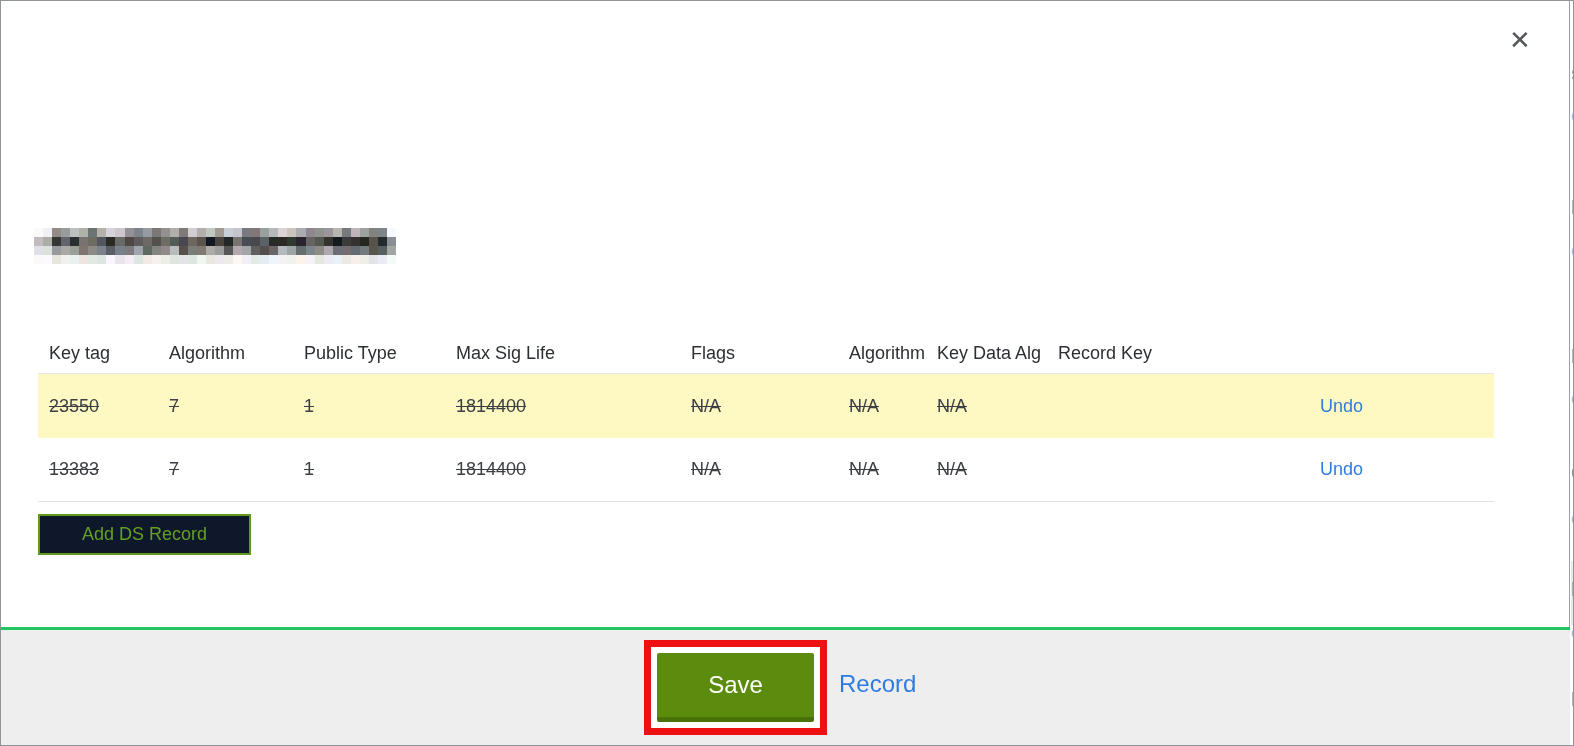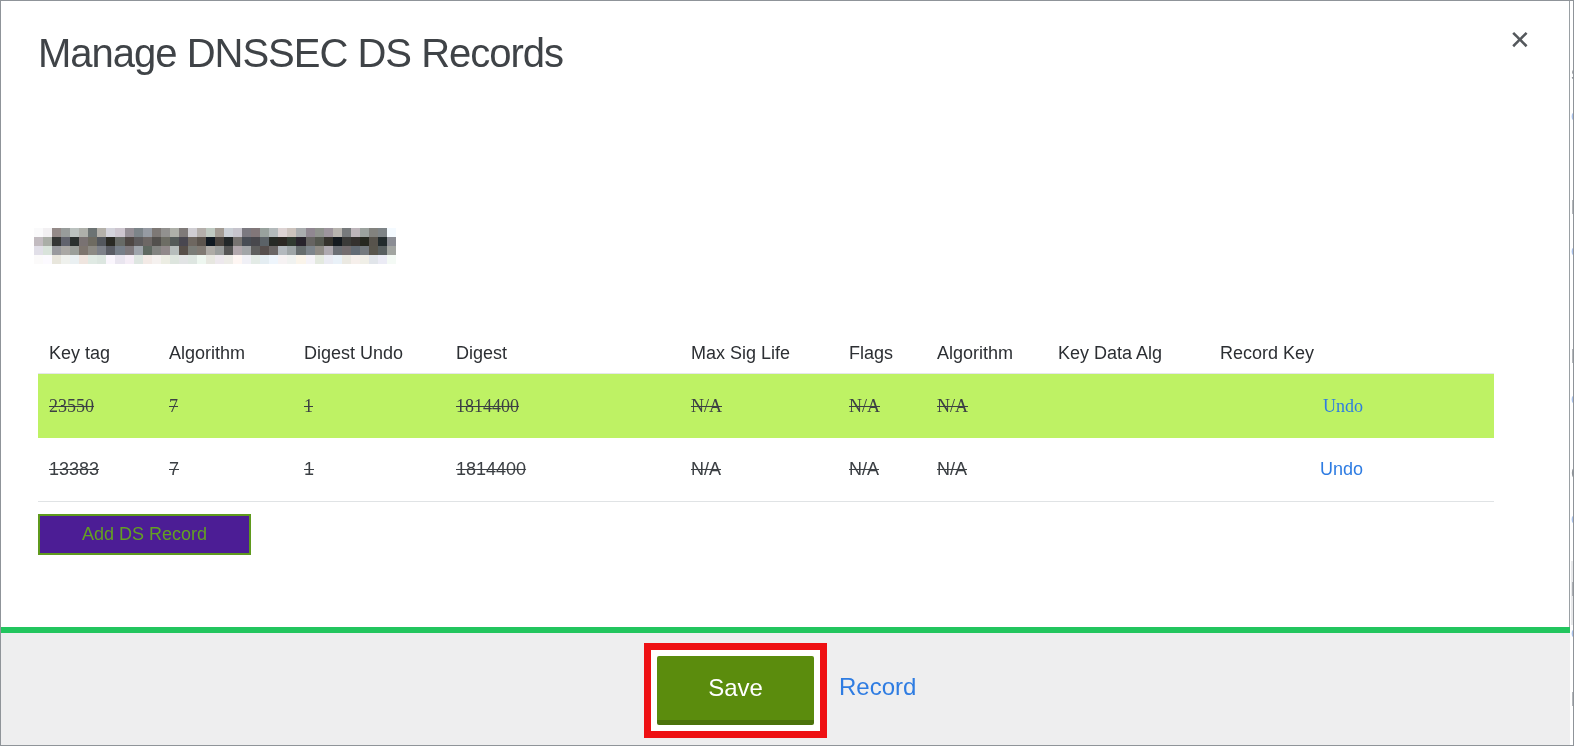--- a/index.html
+++ b/index.html
@@ -33,33 +33,33 @@
   .ds-table{
     position:absolute; left:37px; top:333px; width:1456px; font-size:18px;
   }
   .grid-row{
     display:grid;
     grid-template-columns:120px 135px 152px 235px 158px 88px 121px 162px 162px 1fr;
     padding-left:11px; align-items:center; box-sizing:border-box;
   }
   .thead{ height:40px; color:#2c2f33; border-bottom:1px solid #e5e7e9; }
   .trow{ height:64px; color:#3c4044; }
-  .trow.alt{ background:#bef264;font-family:Liberation Serif, serif; }
+  .trow.alt{ background:#fef9c3; }
   .trow.last{ border-bottom:1px solid #e0e3e5; }
   .struck{ text-decoration:line-through; }
   .action-cell{ text-align:right; padding-right:19px; }
   .undo-link{ color:#2e7ce2; cursor:pointer; text-decoration:none; }
   .add-btn{
     position:absolute; left:37px; top:513px; width:213px; height:41px;
-    background:#4c1d95; border:2px solid #5f9a1d; color:#63a122; font-size:18px;
+    background:#0f172a; border:2px solid #5f9a1d; color:#63a122; font-size:18px;
     font-family:inherit; cursor:pointer; box-sizing:border-box;
   }
   .footer{
     position:absolute; left:0; top:626px; width:1569px; height:119px;
-    background:#eeeeef; border-top:6px solid #22c55e; box-sizing:border-box;
+    background:#eeeeef; border-top:3px solid #22c55e; box-sizing:border-box;
   }
   .red-annotation{
     position:absolute; left:643px; top:10px; width:183px; height:95px;
     border:7px solid #ee1013; background:#ffffff; box-sizing:border-box;
   }
   .save-btn{
     position:absolute; left:6px; top:6px; width:157px; height:69px;
     background:#5b8c0d; border:none; border-bottom:5px solid #4a720b;
     color:#ffffff; font-size:24px; font-family:inherit; cursor:pointer;
     box-sizing:border-box; border-radius:2px;
@@ -79,21 +79,20 @@
   .frag.gray{ color:#90959a; }
   .frag.blue{ color:#a9c1ea; font-weight:normal; font-size:16px; }
 </style>
 </head>
 <body>
 
 <div class="frame">
 
   <div class="modal">
 
-    <div class="modal-title">Manage DNSSEC DS Records</div>
     <div class="close-btn">✕</div>
 
     <div class="redacted">
         <div style="background: rgb(250, 250, 251);"></div>
         <div style="background: rgb(242, 240, 242);"></div>
         <div style="background: rgb(148, 138, 136);"></div>
         <div style="background: rgb(152, 156, 155);"></div>
         <div style="background: rgb(187, 194, 191);"></div>
         <div style="background: rgb(174, 176, 170);"></div>
         <div style="background: rgb(108, 115, 115);"></div>
@@ -250,22 +249,21 @@
         <div style="background: rgb(225, 229, 234);"></div>
         <div style="background: rgb(235, 235, 245);"></div>
         <div style="background: rgb(244, 250, 245);"></div>
       </div>
 
 
     <div class="ds-table">
       <div class="grid-row thead">
         <div>Key tag</div>
         <div>Algorithm</div>
-        <div>Digest Undo</div>
-        <div>Digest</div>
+        <div>Public Type</div>
         <div>Max Sig Life</div>
         <div>Flags</div>
         <div>Algorithm</div>
         <div>Key Data Alg</div>
         <div>Record Key</div>
         <div></div>
       </div>
 
       <div class="grid-row trow alt">
         <div class="struck">23550</div>

